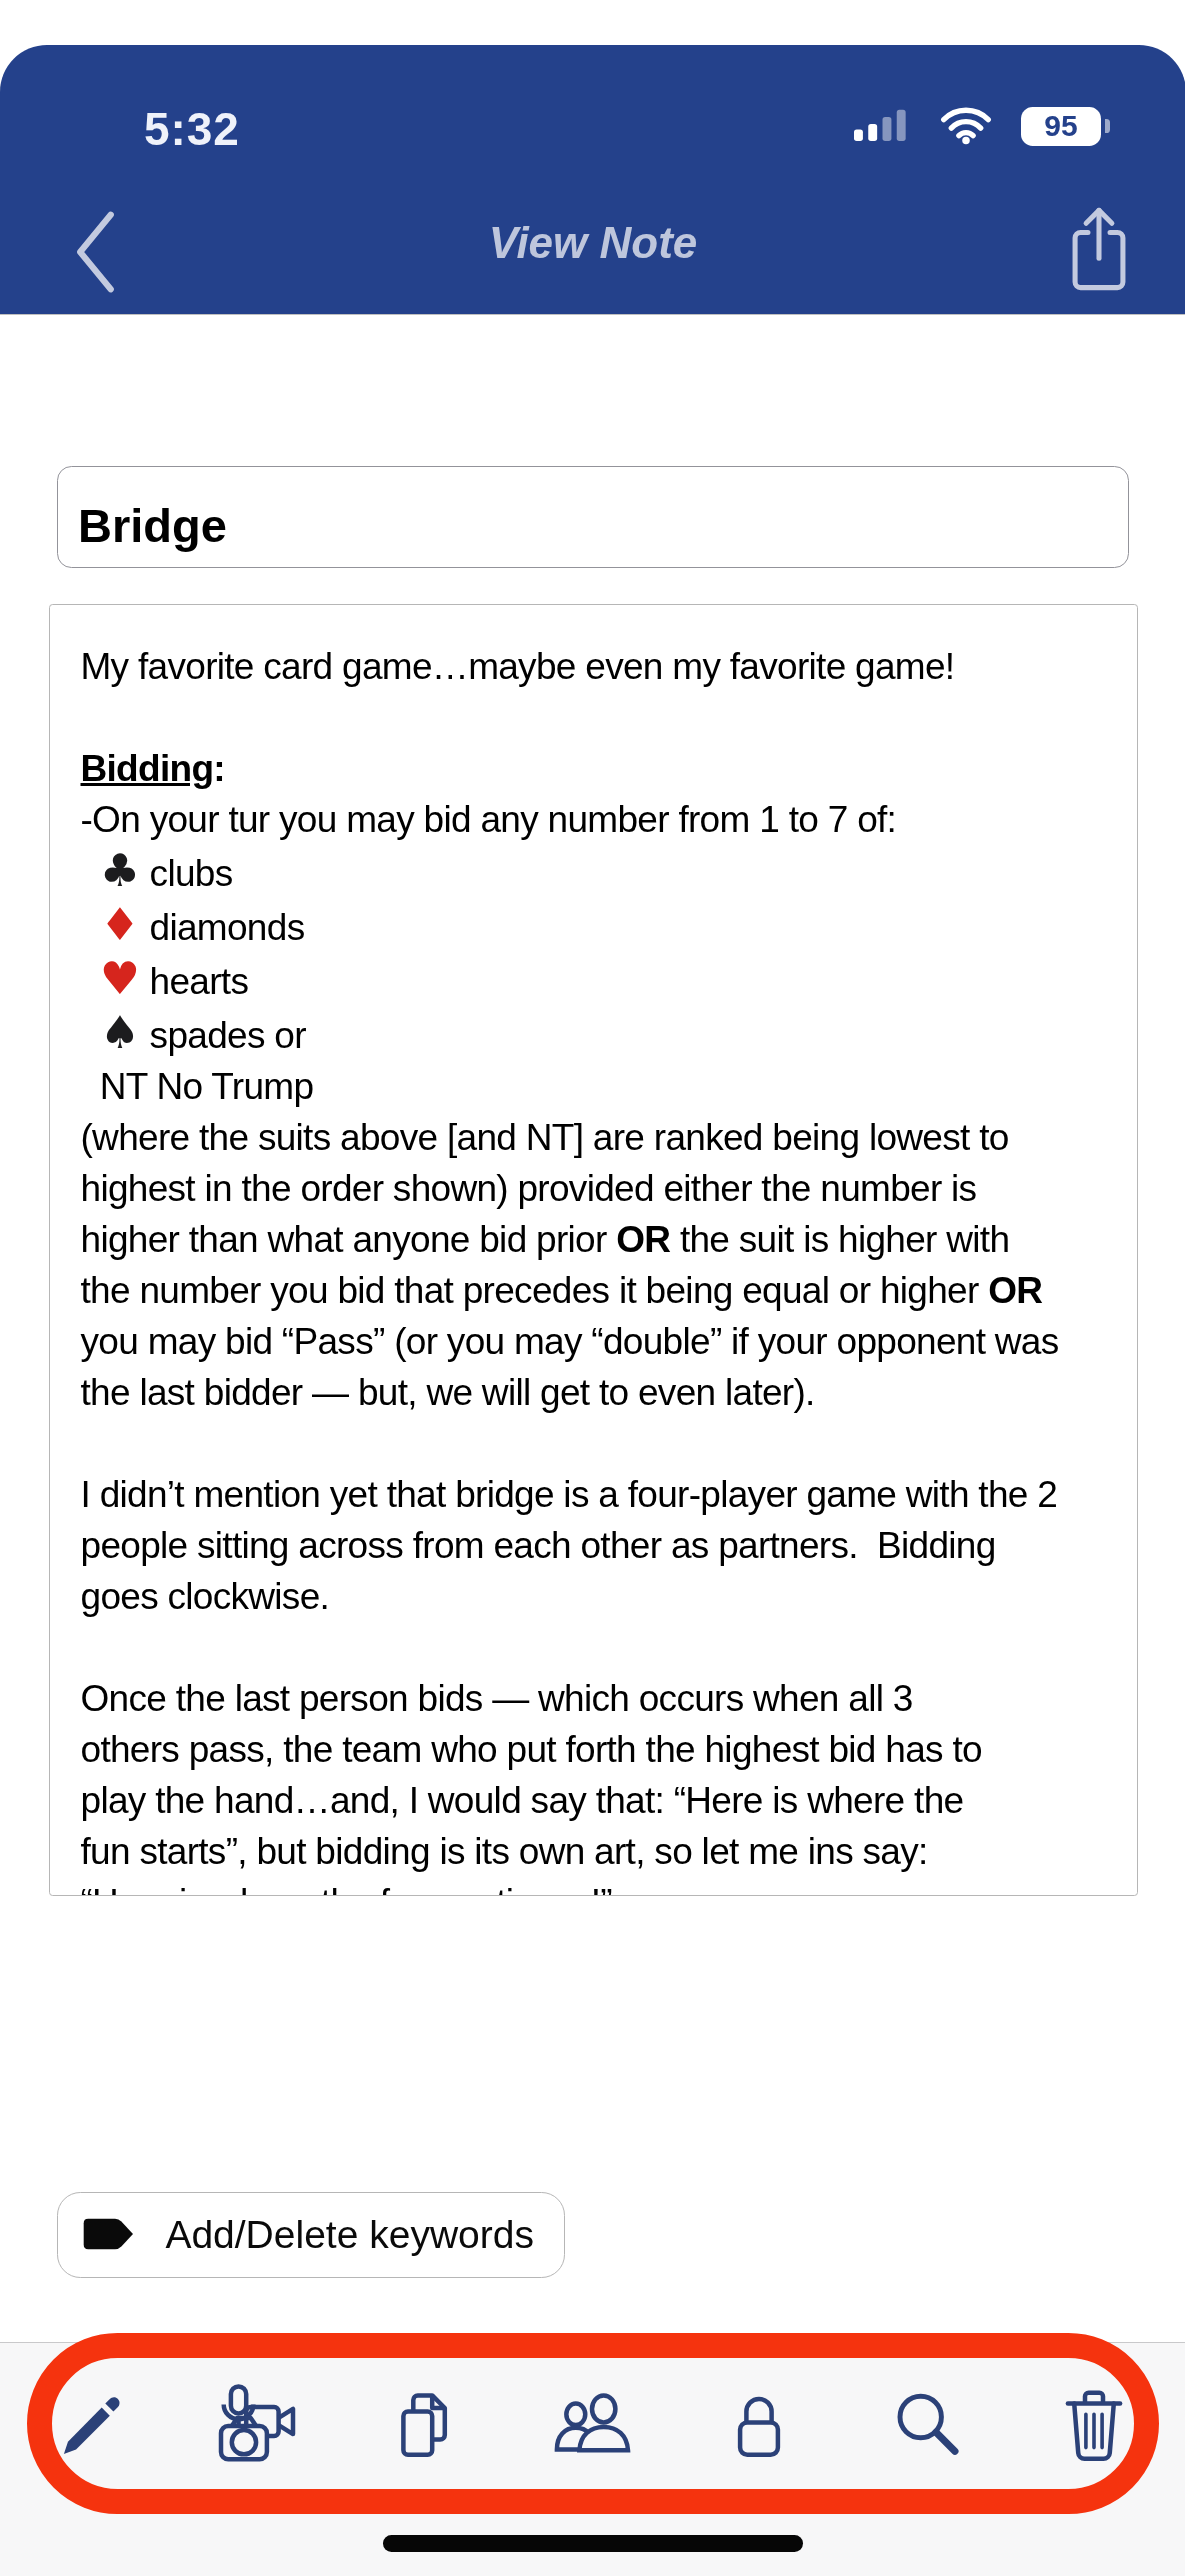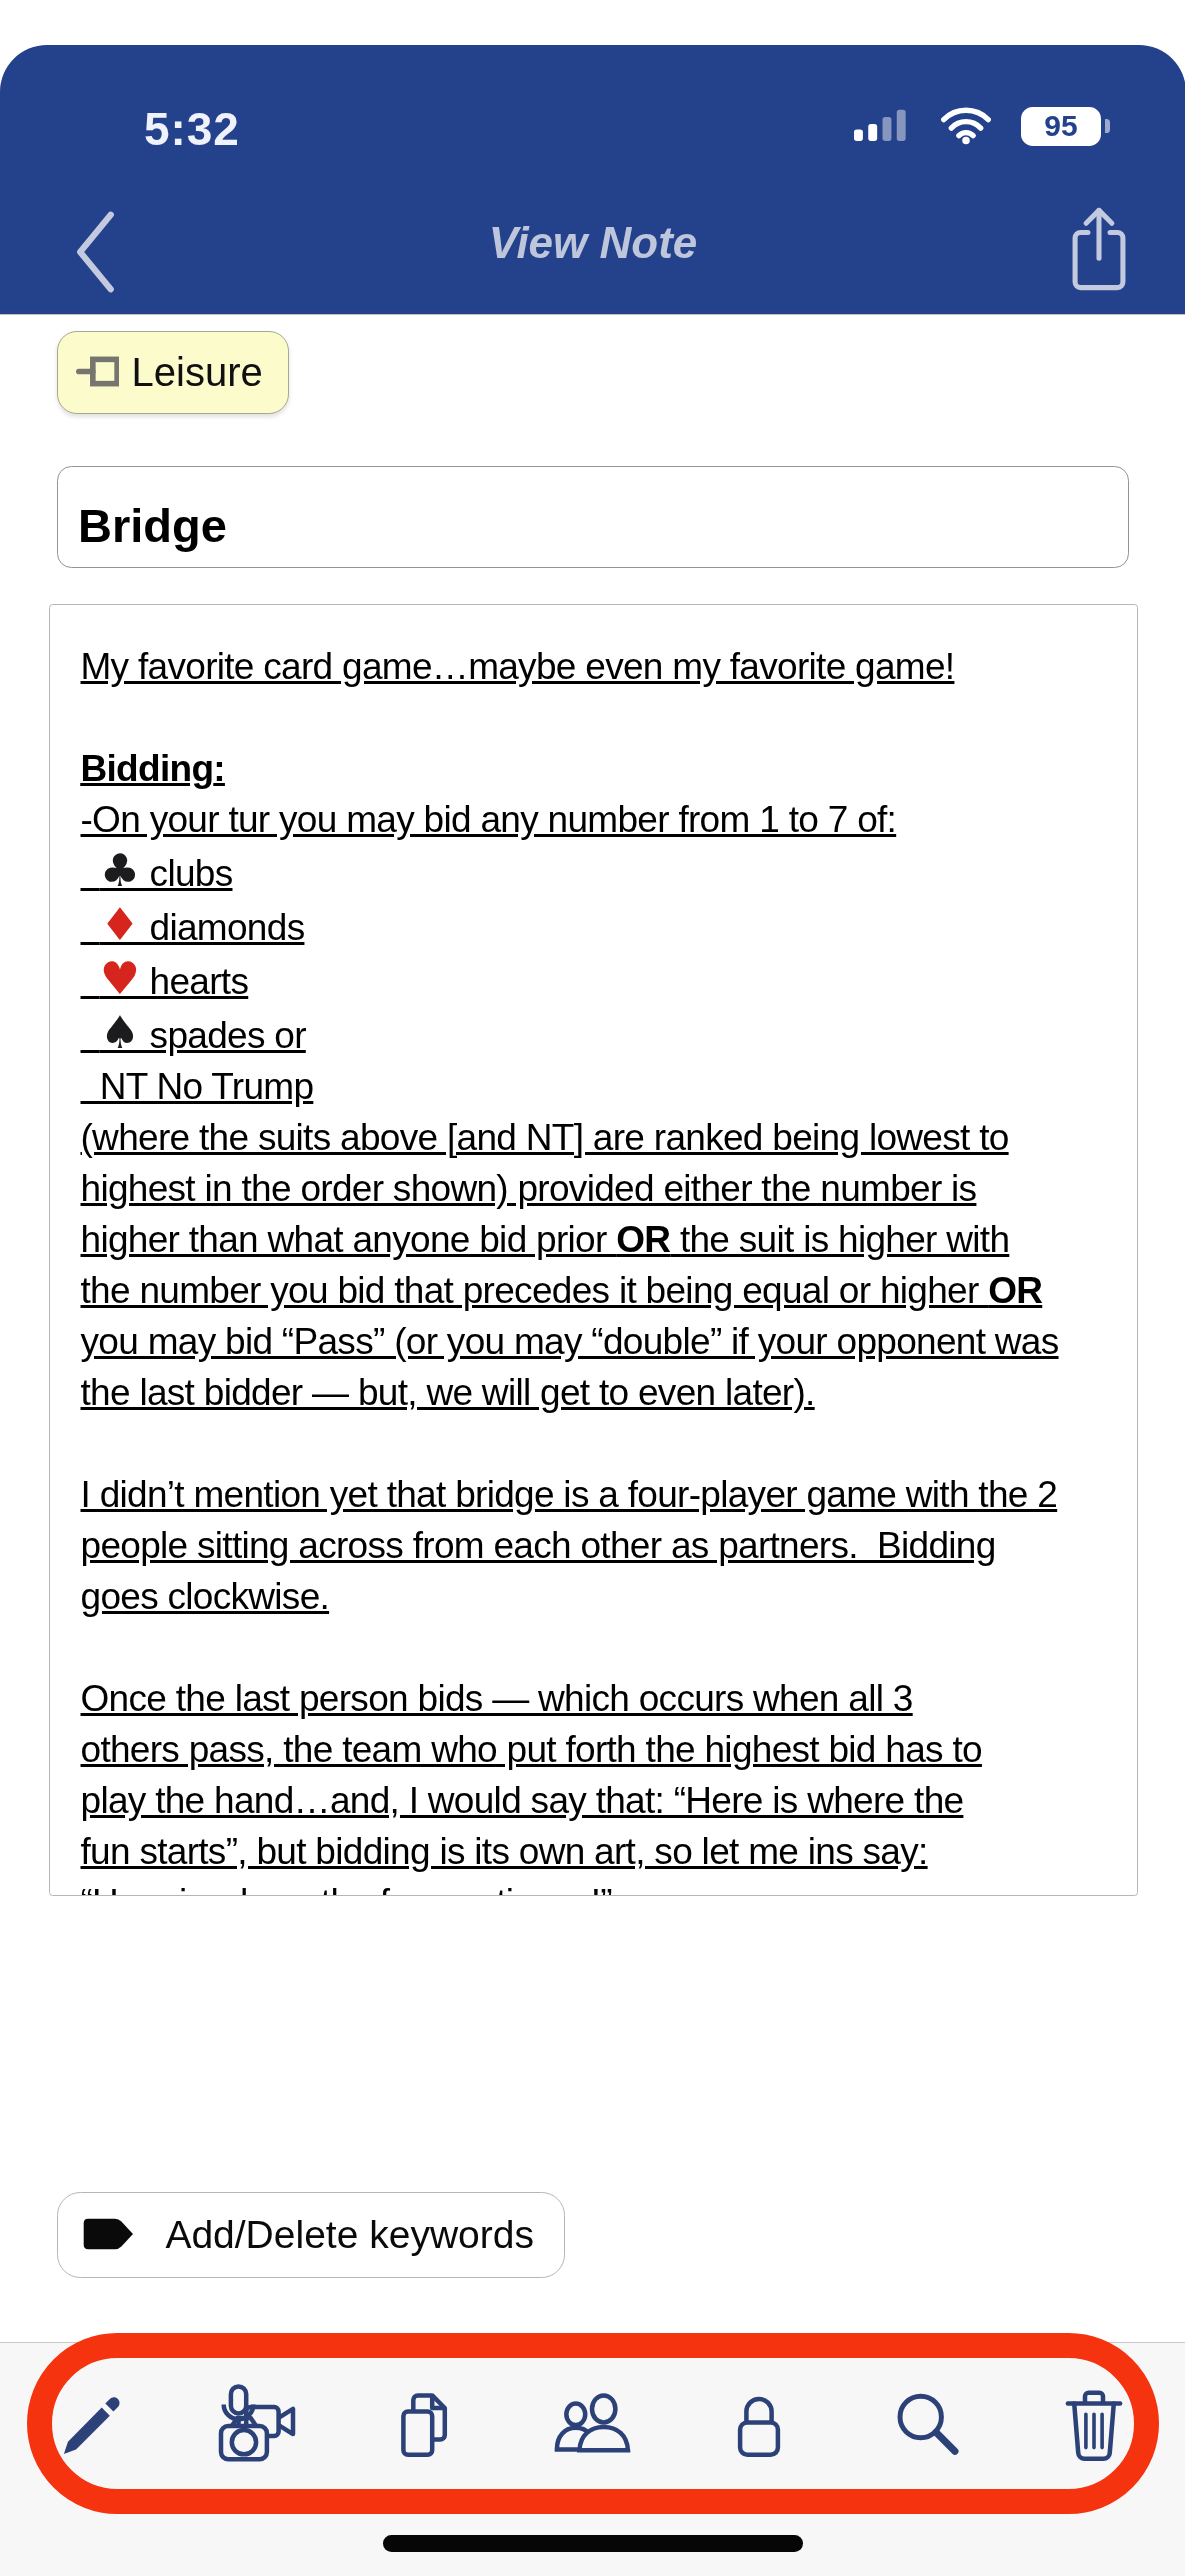--- a/index.html
+++ b/index.html
@@ -26,21 +26,21 @@
   .tag-chip .lbl{font-size:40px;color:#101010;}
   
   .title-field{position:absolute;left:57px;top:466px;width:1072px;height:102px;background:#fff;
                border:1.8px solid #93939A;border-radius:14.4px;box-sizing:border-box;
                display:flex;align-items:center;}
   .title-field .txt{margin-left:20px;font-size:47px;font-weight:700;color:#000;margin-top:17px;}
   
   .note-box{position:absolute;left:49px;top:604px;width:1089px;height:1292px;box-sizing:border-box;
             border:1.8px solid #B6B6B6;border-radius:3.6px;background:#fff;overflow:hidden;
             padding:36px 30.5px;}
-  .note-line{white-space:pre;min-height:51px;line-height:51px;font-size:37px;letter-spacing:-0.7px;color:#000;text-decoration:underline;}
+  .note-line{white-space:pre;min-height:51px;line-height:51px;font-size:37px;letter-spacing:-0.7px;color:#000;}
   .seg-b{font-weight:700;}
   .seg-u{text-decoration:underline;}
   .suit{font-family:"DejaVu Sans", sans-serif;font-size:45px;letter-spacing:0;}
   .suit-red{color:#D6251D;}
   .suit-black{color:#1C1C1E;}
   
   .kw-btn{position:absolute;left:57px;top:2192px;height:84px;display:inline-flex;align-items:center;
           gap:32px;padding:0 30.5px 0 23.4px;background:#fff;border:1.8px solid #B6B6B6;border-radius:23.4px;}
   .kw-btn .lbl{font-size:39px;color:#0a0a0a;}
   
@@ -96,29 +96,20 @@
           <svg width="70" height="92" viewBox="0 0 76 100" fill="none" stroke="#C3CADF" stroke-width="5.5" stroke-linecap="round" stroke-linejoin="round">
             <path d="M26 32 h-8 a6 6 0 0 0 -6 6 v48 a6 6 0 0 0 6 6 h40 a6 6 0 0 0 6 -6 V38 a6 6 0 0 0 -6 -6 h-8"></path>
             <path d="M38 8 v52"></path>
             <path d="M24 22 L38 8 L52 22"></path>
           </svg>
         </span>
       </div>
     </div>
   </div>
 
-  <div class="tag-chip">
-    <span>
-      <svg width="43" height="43" viewBox="0 0 46 46" fill="none" stroke="#76766E" stroke-width="6" stroke-linecap="round">
-        <rect x="18" y="10" width="26" height="26"></rect>
-        <path d="M3 23 H18"></path>
-      </svg>
-    </span>
-    <span class="lbl">Leisure</span>
-  </div>
 
   <div class="title-field">
     <span class="txt">Bridge</span>
   </div>
 
   <div class="note-box">
       <div class="note-line"><span>My favorite card game…maybe even my favorite game!</span></div>
       <div class="note-line"></div>
       <div class="note-line"><span class="seg-b seg-u">Bidding</span><span class="seg-b">:</span></div>
       <div class="note-line"><span>-On your tur you may bid any number from 1 to 7 of:</span></div>

